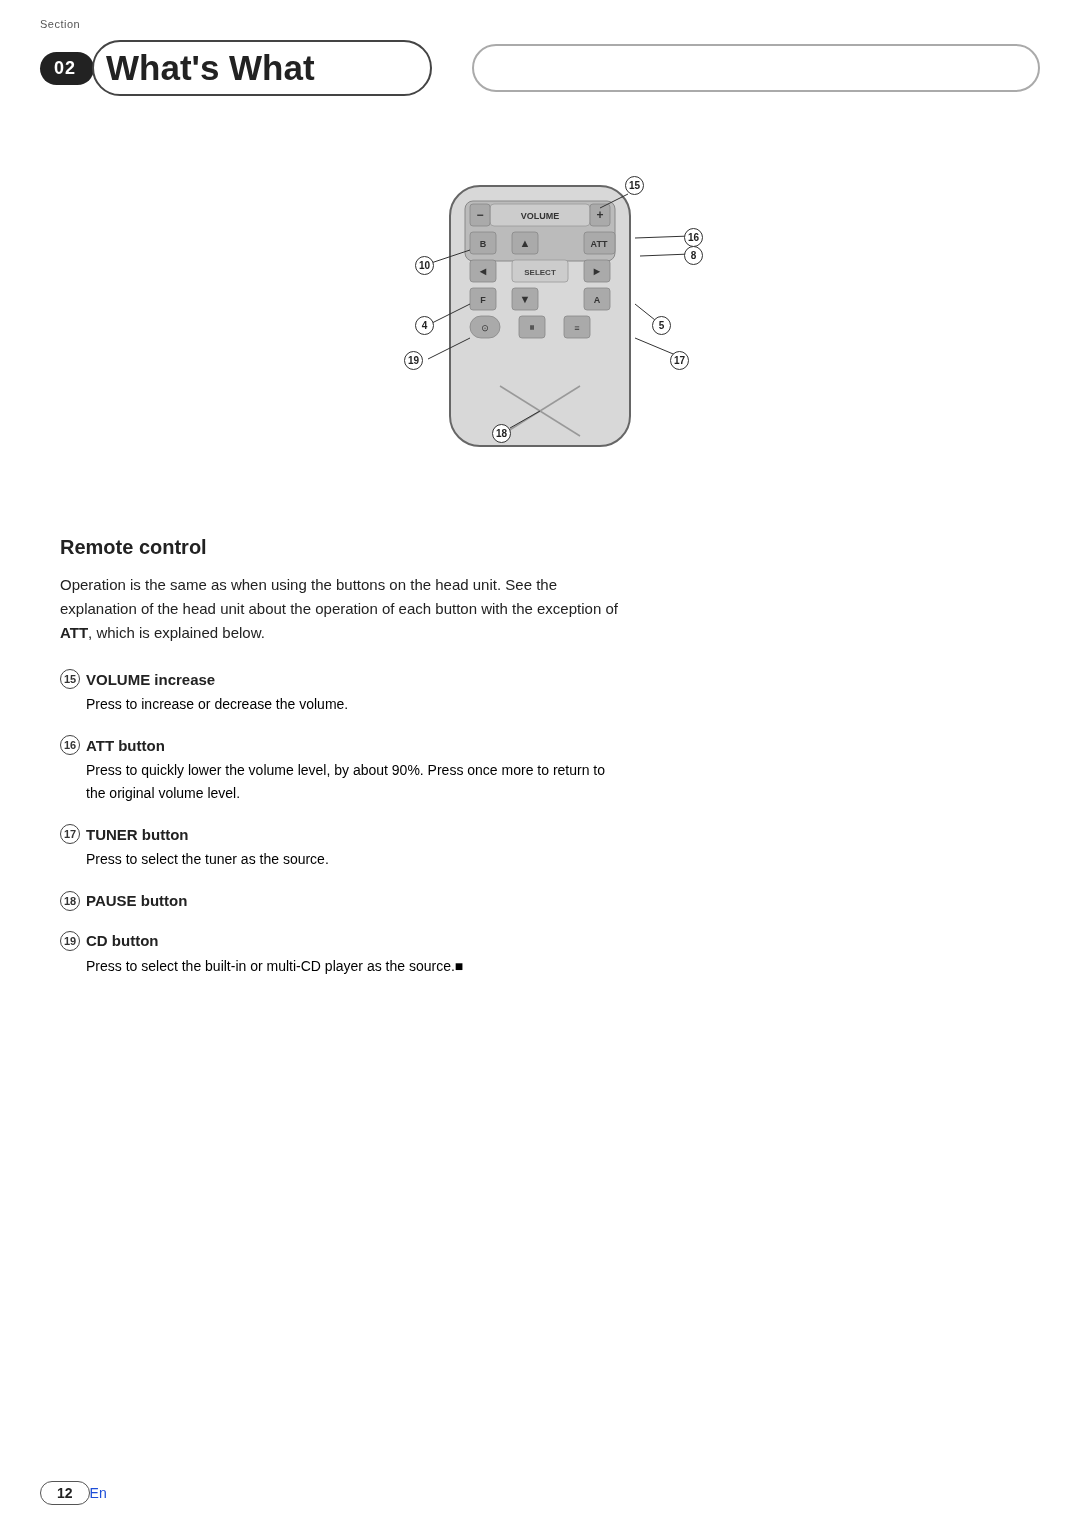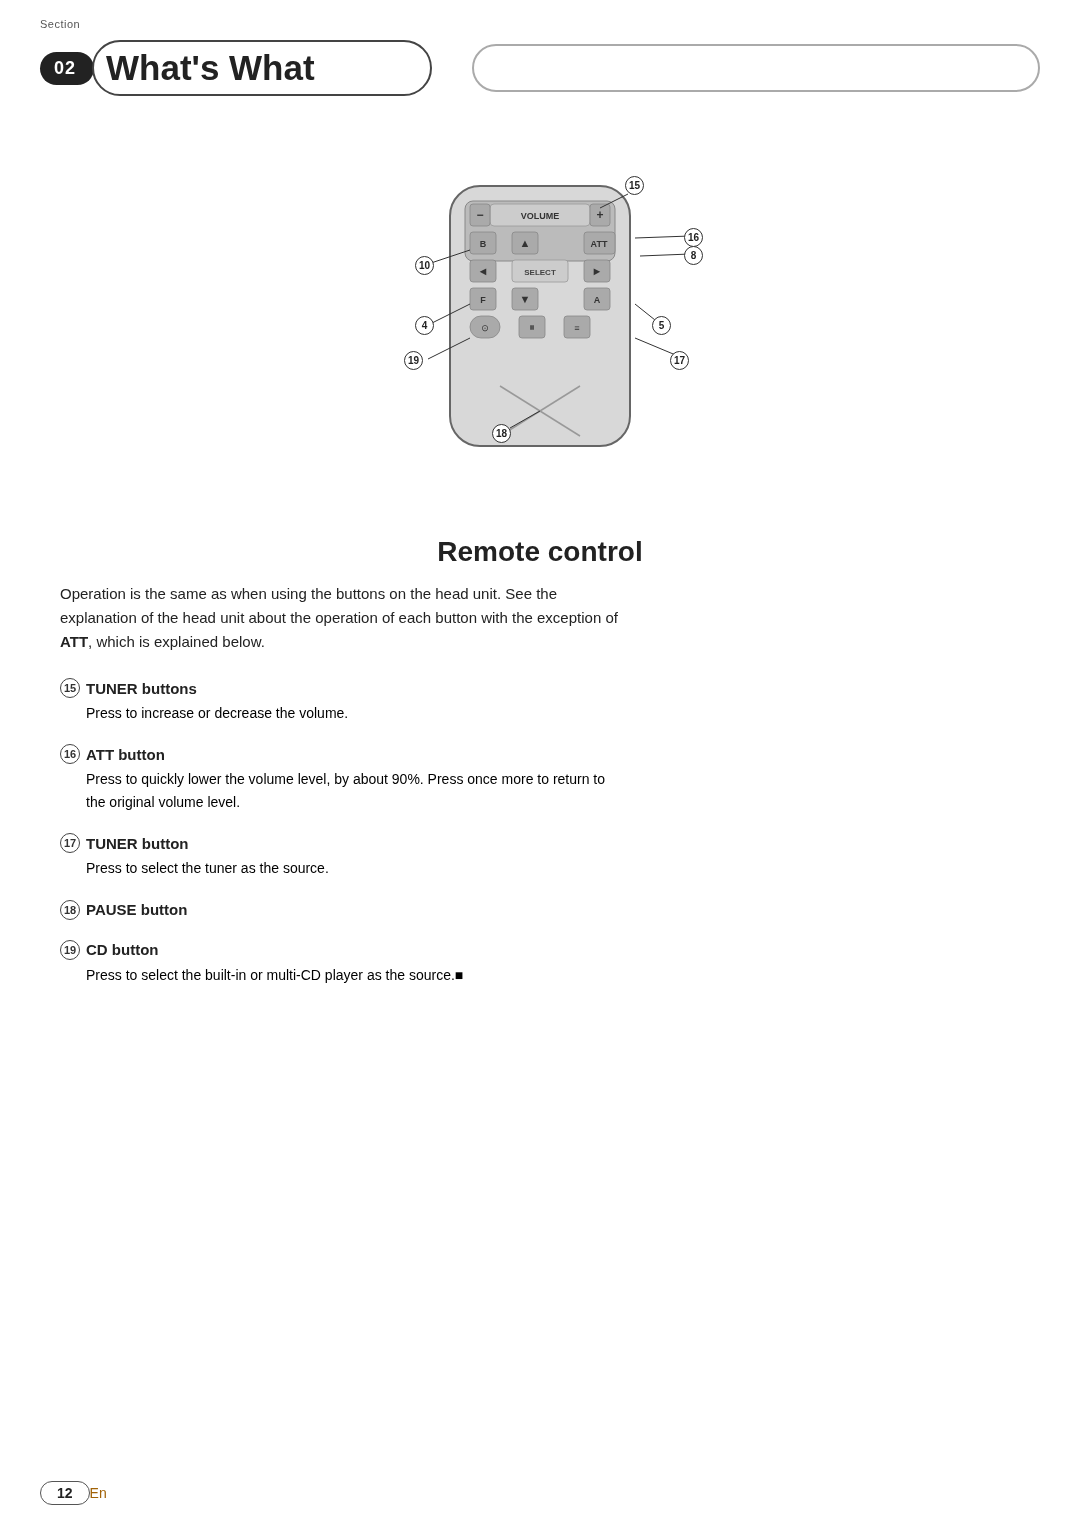--- a/index.html
+++ b/index.html
@@ -74,25 +74,24 @@
     
     .diagram-area {
       display: flex;
       justify-content: center;
       margin: 20px 0 30px 0;
       position: relative;
     }
 
     
     .section-heading {
-      font-size: 28px;
+      font-size: 20px;
       font-weight: bold;
       margin-bottom: 14px;
       margin-top: 10px;
-      text-align: center;
     }
 
     
     .intro-text {
       font-size: 15px;
       line-height: 1.6;
       margin-bottom: 24px;
       max-width: 560px;
     }
 
@@ -139,21 +138,21 @@
     }
     .page-num {
       border: 1.5px solid #555;
       border-radius: 50px;
       padding: 3px 16px;
       font-size: 14px;
       font-weight: bold;
     }
     .lang-label {
       font-size: 14px;
-      color: #a16207;
+      color: #1d4ed8;
     }
 
     
     .callout {
       display: inline-flex;
       align-items: center;
       justify-content: center;
       width: 19px;
       height: 19px;
       border: 1.5px solid #333;
@@ -281,21 +280,21 @@
 
   <p class="intro-text">
     Operation is the same as when using the buttons on the head unit. See the explanation of the head unit about the operation of each button with the exception of <strong>ATT</strong>, which is explained below.
   </p>
 
   <div>
 
     <div class="button-item">
       <div class="button-title">
         <span class="circle-num">15</span>
-        <span>TUNER buttons</span>
+        <span>VOLUME increase</span>
       </div>
       <div class="button-desc">Press to increase or decrease the volume.</div>
     </div>
 
     <div class="button-item">
       <div class="button-title">
         <span class="circle-num">16</span>
         <span>ATT button</span>
       </div>
       <div class="button-desc">Press to quickly lower the volume level, by about 90%. Press once more to return to the original volume level.</div>

